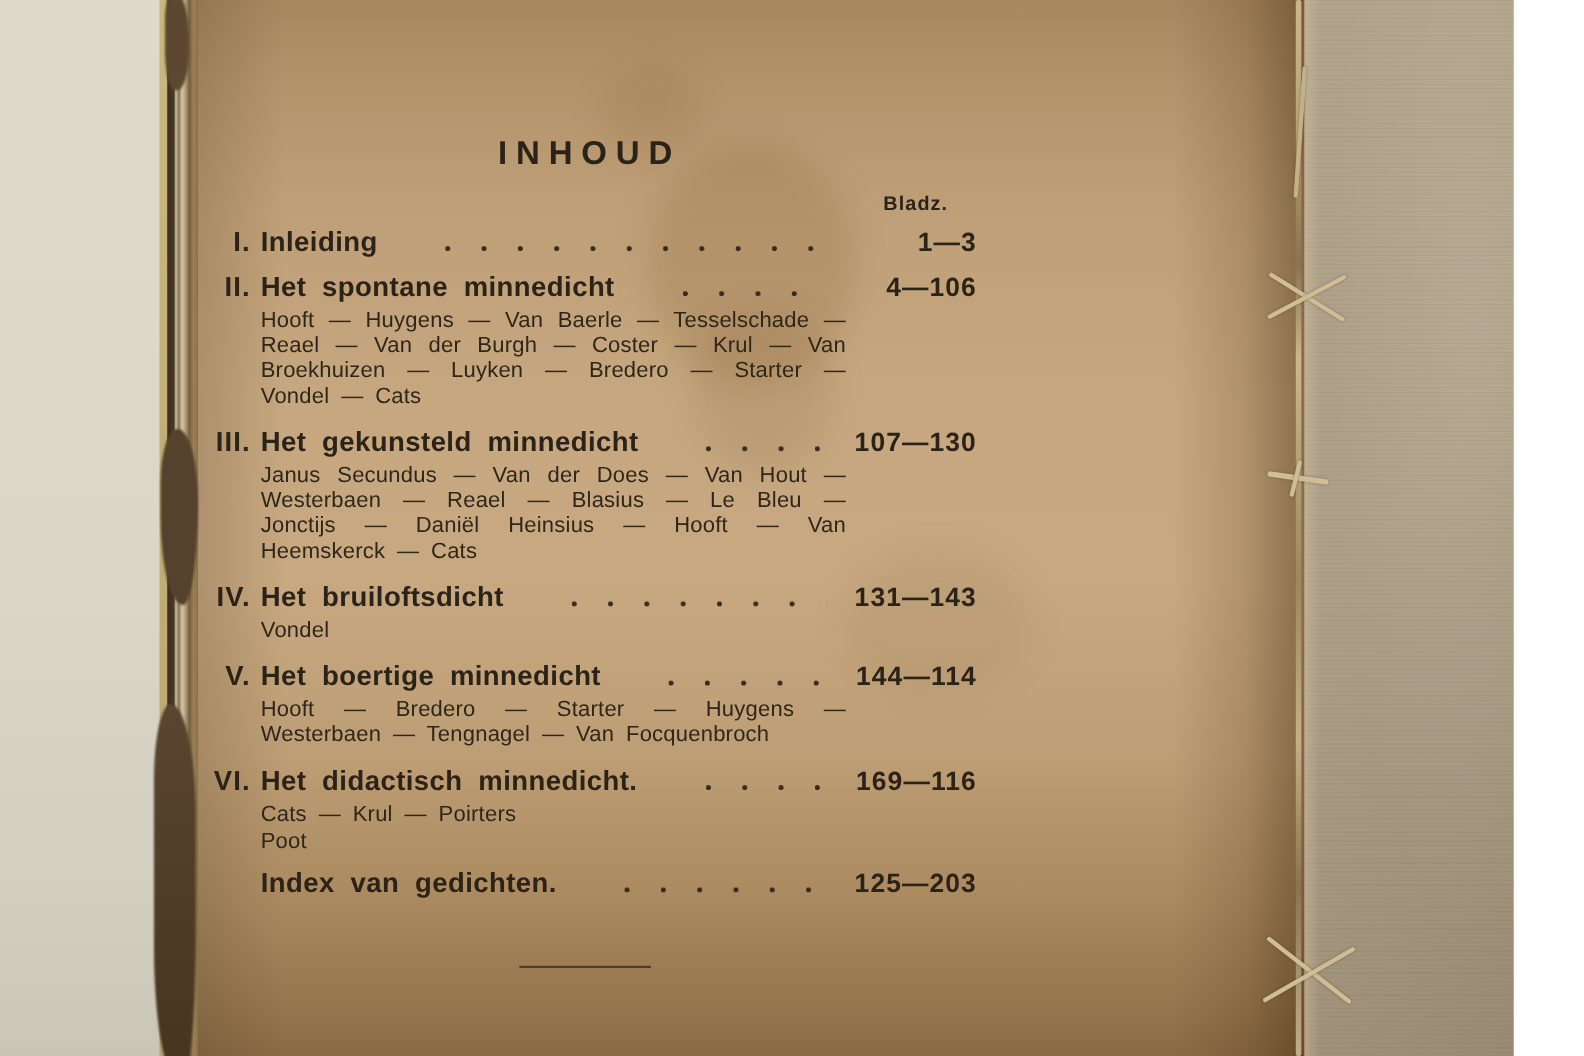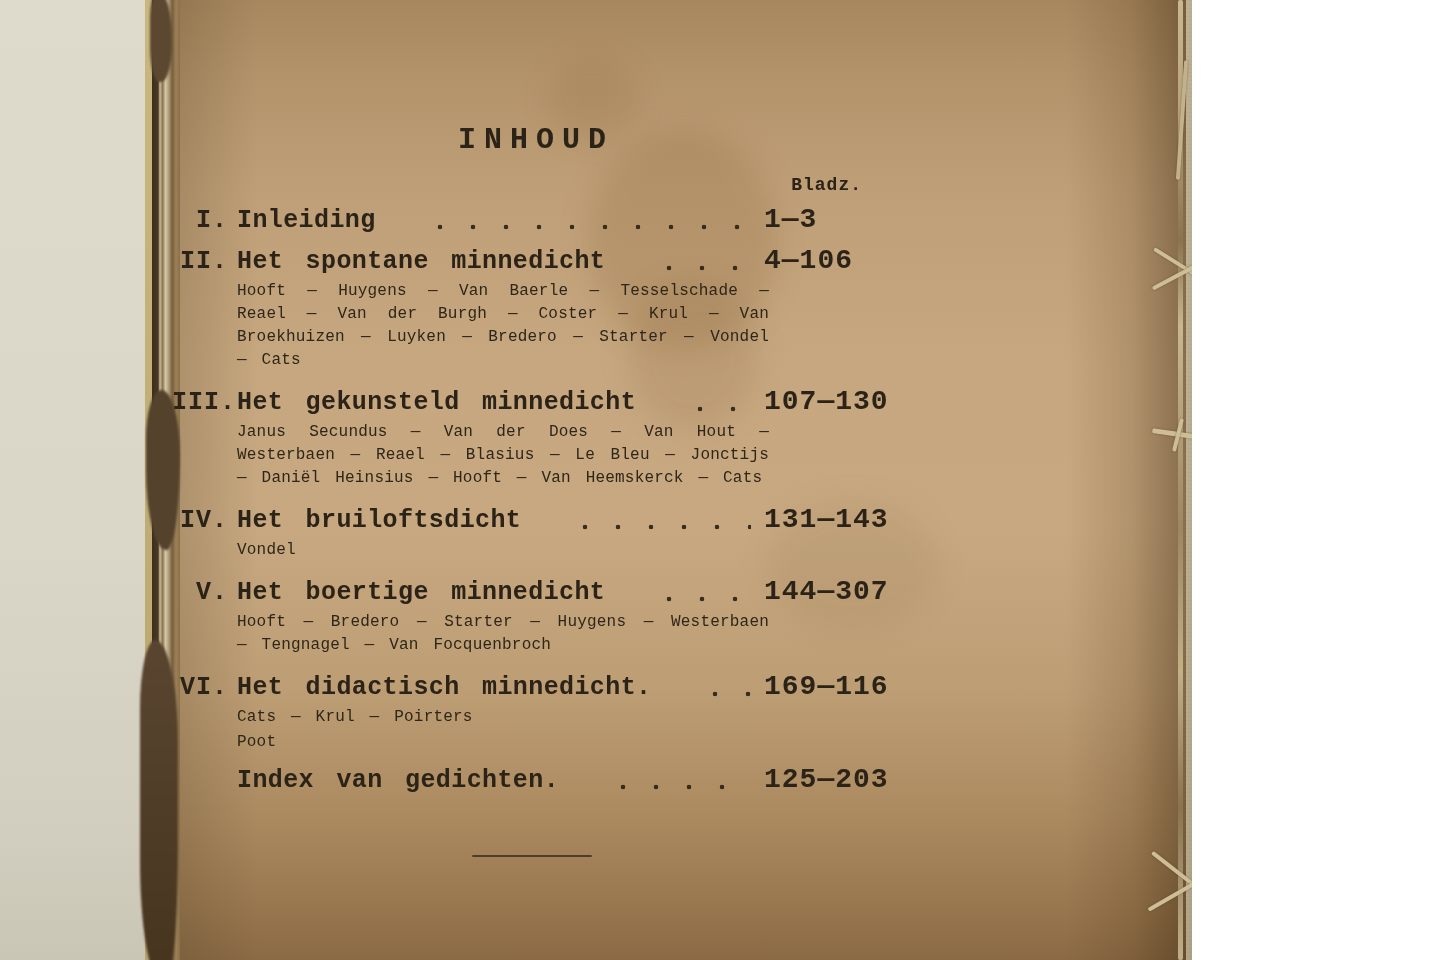--- a/index.html
+++ b/index.html
@@ -1,21 +1,21 @@
 <!DOCTYPE html>
 <html><head>
 <meta charset="utf-8">
 <style>
   html,body{margin:0;padding:0;}
   .scene{
     position:relative;
-    width:1192px;height:960px;
+    width:1376px;height:960px;
     overflow:hidden;
     background:#fdba74;
-    font-family:Liberation Mono, monospace;
+    font-family:Liberation Sans, sans-serif;
   }
   
   .surface{
     position:absolute;left:0;top:0;width:152px;height:960px;
     background:linear-gradient(to bottom,#dedbcd 0%,#dad7c8 55%,#d2cfc0 85%,#c9c6b6 100%);
   }
   .surface-sliver{
     position:absolute;left:145px;top:0;width:7px;height:960px;
     background:linear-gradient(to bottom,#c8b77f 0%,#c2b077 40%,#b7a46e 100%);
   }
@@ -122,26 +122,26 @@
   .title{
     font-weight:bold;font-size:25px;letter-spacing:.4px;word-spacing:7px;white-space:nowrap;
   }
   .leader{
     flex:1;height:6px;margin:0 4px 0 16px;align-self:flex-end;
     margin-bottom:7px;
     background-image:radial-gradient(circle at 3px 3px,rgba(43,35,23,.92) 2px,rgba(43,35,23,0) 2.6px);
     background-size:33px 6px;background-repeat:repeat-x;
   }
   .pages{
-    font-weight:bold;font-size:28px;letter-spacing:1px;text-align:left;
+    font-weight:bold;font-size:24px;letter-spacing:1px;text-align:right;
     padding-right:4px;white-space:nowrap;
   }
   .authors{
     margin:2px 58px 0 65px;width:532px;
-    font-size:16px;line-height:23px;word-spacing:5px;letter-spacing:.2px;
+    font-size:20px;line-height:23px;word-spacing:5px;letter-spacing:.2px;
     text-align:justify;color:#2e2619;
   }
   .end-rule{
     width:120px;height:2px;margin:58px auto 0 auto;
     background:#4a3e30;border-radius:1px;
   }
 </style>
 </head>
 <body>
 
@@ -211,21 +211,21 @@
           </span>
           <span class="pages">131—143</span>
         </div>
         <div class="authors">Vondel</div>
         <div class="toc-row spaced">
           <span class="num">V.</span>
           <span class="mid">
             <span class="title">Het boertige minnedicht</span>
             <span class="leader"></span>
           </span>
-          <span class="pages">144—307</span>
+          <span class="pages">144—114</span>
         </div>
         <div class="authors">Hooft — Bredero — Starter — Huygens — Westerbaen — Tengnagel — Van Focquenbroch</div>
         <div class="toc-row spaced">
           <span class="num">VI.</span>
           <span class="mid">
             <span class="title">Het didactisch minnedicht.</span>
             <span class="leader"></span>
           </span>
           <span class="pages">169—116</span>
         </div>

